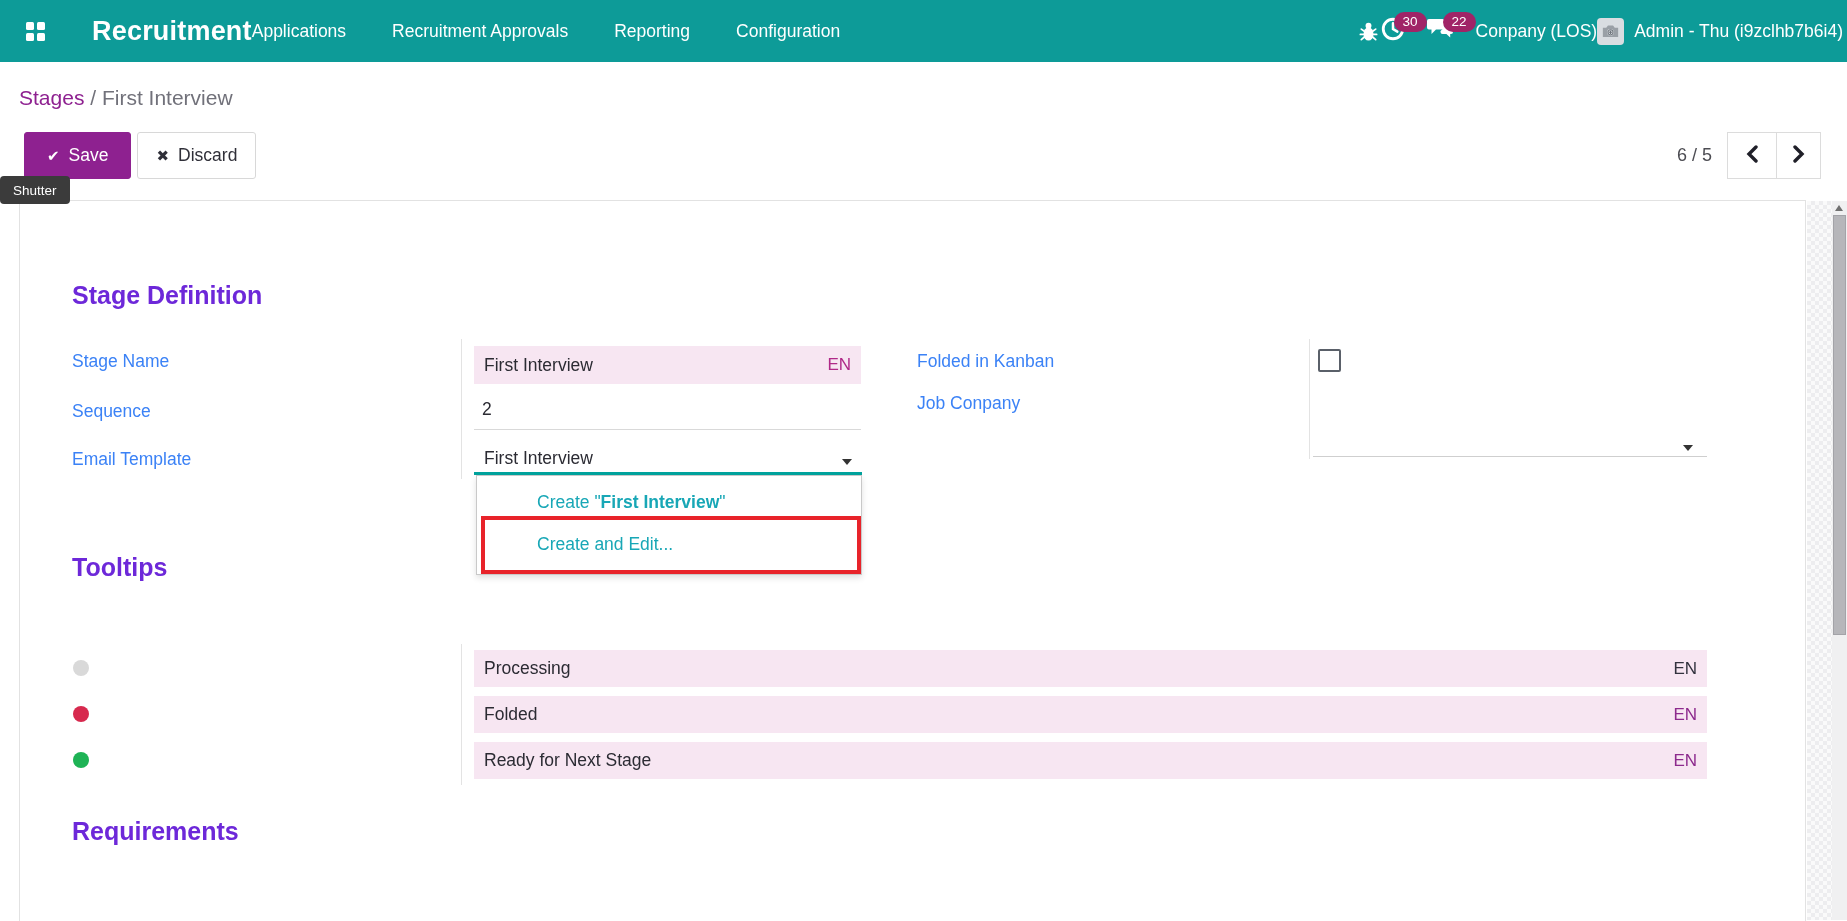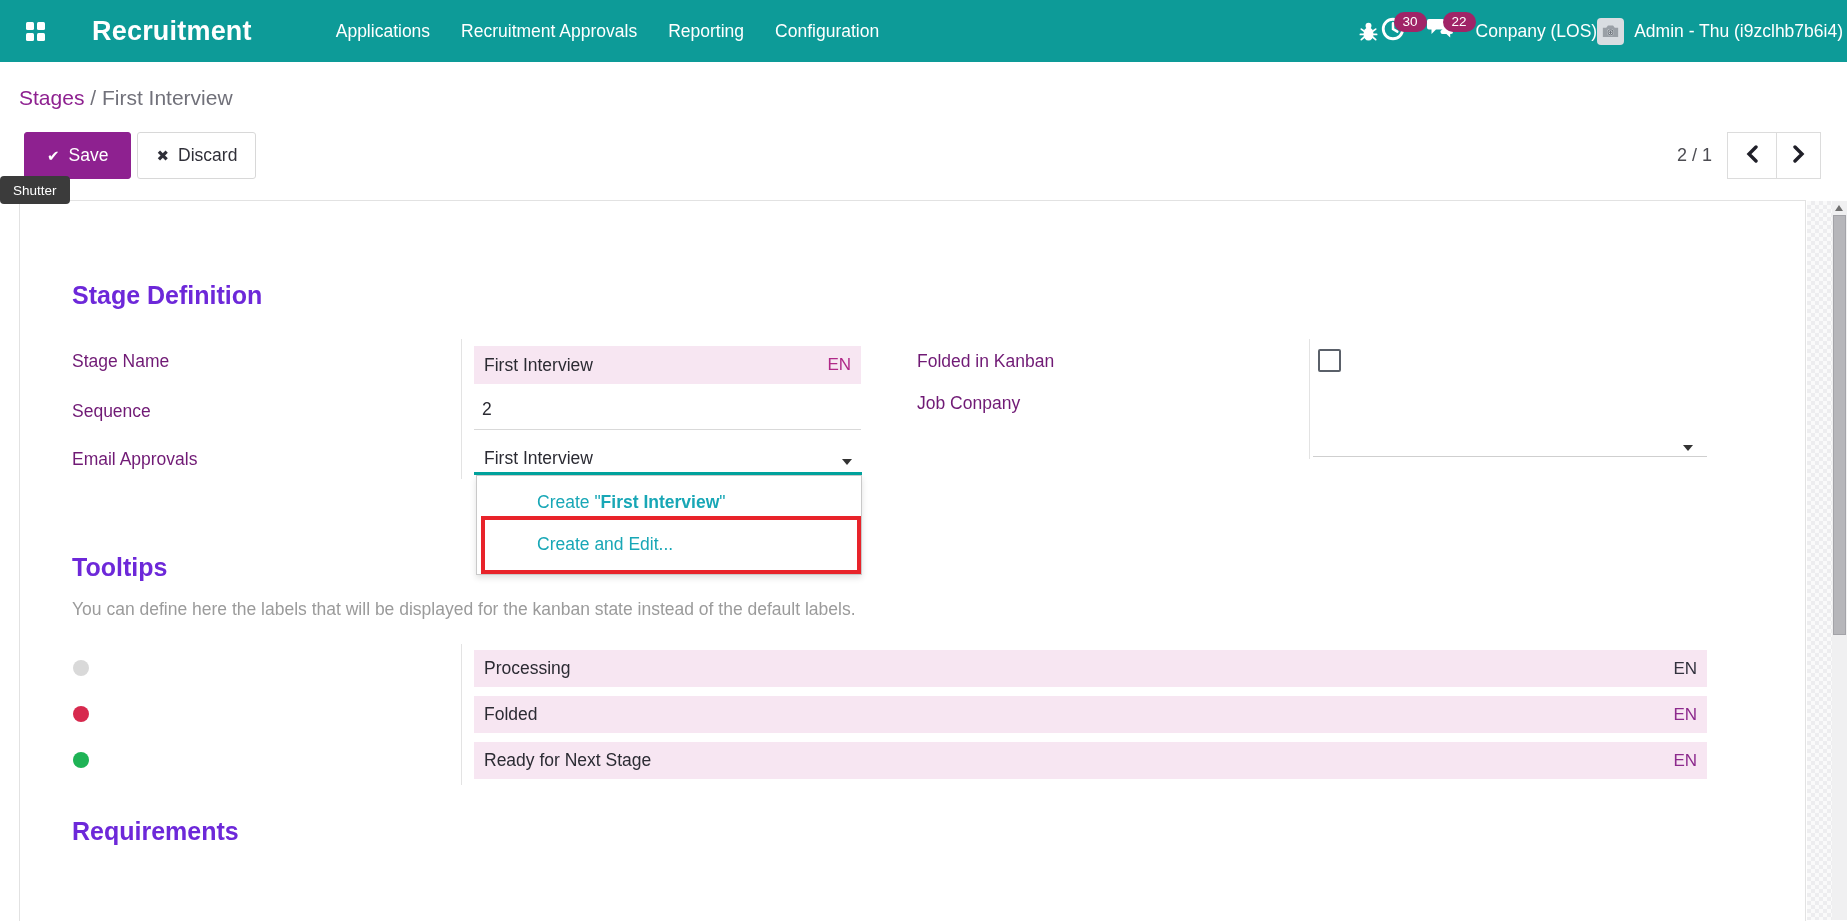--- a/index.html
+++ b/index.html
@@ -7,21 +7,21 @@
     font-family:"Liberation Sans", sans-serif; color:#2f2f38; }
   .app { position:relative; width:1847px; height:921px; }
 
   
   .navbar { position:absolute; left:0; top:0; width:1847px; height:62px;
     background:#0d9b98; display:flex; align-items:center; padding:0 4px 0 26px; color:#fff; }
   .apps-grid { width:19px; height:19px; display:grid; grid-template-columns:8px 8px;
     grid-template-rows:8px 8px; gap:3px; cursor:pointer; }
   .apps-grid div { background:#fff; border-radius:1.5px; }
   .brand { font-size:27px; font-weight:600; margin-left:47px; letter-spacing:.2px; }
-  .topmenu { display:flex; margin-left:84px; gap:31px; font-size:17.5px;align-items:flex-end; }
+  .topmenu { display:flex; gap:46px; font-size:17.5px;align-items:flex-end; }
   .topmenu span { cursor:pointer; white-space:nowrap; }
   .systray { margin-left:auto; display:flex; align-items:center; }
   .tray-item { position:relative; display:flex; align-items:center; cursor:pointer; }
   .badge { position:relative; top:-9px; margin-left:-12px; background:#a02467; color:#fff;
     font-size:13.5px; padding:2px 9px; border-radius:11px; line-height:16px; }
   .company, .username { font-size:17.5px; white-space:nowrap; }
   .avatar { width:27px; height:27px; background:#d9dde1; border-radius:4px;
     display:flex; align-items:center; justify-content:center; margin-right:10px; }
 
   
@@ -43,21 +43,21 @@
   .pager-count { font-size:18px; color:#4c4c52; }
   .pager-btns { display:flex; }
   .pager-btn { width:50px; height:47px; background:#fff; border:1px solid #dcdcdc;
     display:flex; align-items:center; justify-content:center; cursor:pointer; }
   .pager-btn + .pager-btn { margin-left:-1px; width:45px; }
 
   
   .card { position:absolute; left:19px; top:200px; width:1787px; height:758px;
     background:#fff; border:1px solid #e2e2e2; }
   .section-title { position:absolute; left:52px; font-size:25px; font-weight:700; color:#6d28d9; }
-  .o-label { position:absolute; font-size:17.5px; color:#701a75; font-weight:500; }
+  .o-label { position:absolute; font-size:17.5px; color:#3b82f6; font-weight:500; }
   .vsep { position:absolute; width:1px; background:#e3e3e3; }
   .pink-field { position:absolute; background:#f7e6f2; display:flex; align-items:center;
     font-size:17.5px; color:#2b2b33; padding:0 10px; cursor:text; }
   .pink-field .lang { margin-left:auto; font-size:17px; cursor:pointer; }
   .plain-value { position:absolute; font-size:17.5px; color:#2b2b33; }
   .underline { position:absolute; height:1px; background:#d9d9d9; }
   .teal-line { position:absolute; height:3px; background:#00a29c; z-index:3; }
   .caret { position:absolute; width:0; height:0; border-left:5.5px solid transparent;
     border-right:5.5px solid transparent; border-top:6.5px solid #333; cursor:pointer; }
   .checkbox { position:absolute; width:23px; height:23px; border:2px solid #5a6069;
@@ -165,21 +165,21 @@
       <span>Save</span>
     </div>
     <div class="btn btn-discard">
       <span class="glyph">✖</span>
       <span>Discard</span>
     </div>
   </div>
   <div class="tooltip-bubble">Shutter</div>
 
   <div class="pager">
-    <span class="pager-count">2 / 1</span>
+    <span class="pager-count">6 / 5</span>
     <div class="pager-btns">
       <div class="pager-btn">
         <span>
           <svg width="15" height="18" viewBox="0 0 14 18">
               <path d="M10.5 2 L3.5 9 L10.5 16" stroke="#1f1f28" stroke-width="3.4" fill="none" stroke-linecap="round"></path>
             </svg>
         </span>
       </div>
       <div class="pager-btn">
         <span>
@@ -200,21 +200,21 @@
     <div class="o-label" style="left:52px; top:150px;">Stage Name</div>
     <div class="pink-field" style="left:454px; top:145px; width:387px; height:38px;">
       <span>First Interview</span>
       <span class="lang en-pink">EN</span>
     </div>
 
     <div class="o-label" style="left:52px; top:200px;">Sequence</div>
     <div class="plain-value" style="left:462px; top:198px;">2</div>
     <div class="underline" style="left:454px; top:228px; width:387px;"></div>
 
-    <div class="o-label" style="left:52px; top:248px;">Email Approvals</div>
+    <div class="o-label" style="left:52px; top:248px;">Email Template</div>
     <div class="plain-value" style="left:464px; top:247px;">First Interview</div>
     <div class="caret" style="left:822px; top:258px;"></div>
     <div class="teal-line" style="left:454px; top:271px; width:388px;"></div>
 
     <div class="dropdown">
       <div class="dd-item" style="top:16px;">
         <span>Create "</span><b>First Interview</b><span>"</span>
       </div>
       <div class="dd-item" style="top:58px;">Create and Edit...</div>
     </div>
@@ -222,21 +222,20 @@
 
     <div class="vsep" style="left:1289px; top:138px; height:120px;"></div>
     <div class="o-label" style="left:897px; top:150px;">Folded in Kanban</div>
     <div class="checkbox" style="left:1298px; top:148px;"></div>
 
     <div class="o-label" style="left:897px; top:192px;">Job Conpany</div>
     <div class="caret" style="left:1663px; top:244px;"></div>
     <div class="underline" style="left:1293px; top:255px; width:394px; background:#cfcfcf;"></div>
 
     <div class="section-title" style="top:352px;">Tooltips</div>
-    <div class="help-text">You can define here the labels that will be displayed for the kanban state instead of the default labels.</div>
 
     <div class="vsep" style="left:441px; top:443px; height:141px;"></div>
 
     <div class="dot" style="left:53px; top:459px; background:#d9d9d9;"></div>
     <div class="pink-field state-row-field" style="left:454px; top:449px;">
       <span>Processing</span>
       <span class="lang en-dark">EN</span>
     </div>
 
     <div class="dot" style="left:53px; top:505px; background:#d7294e;"></div>

